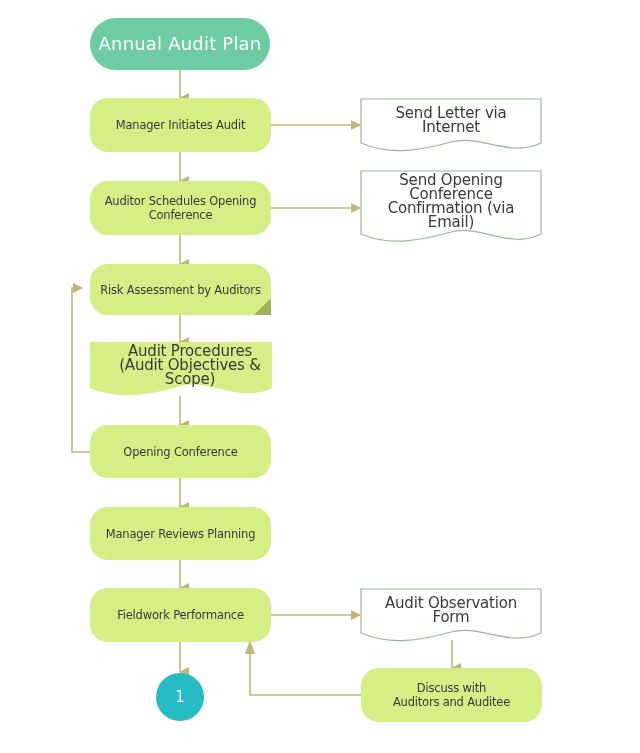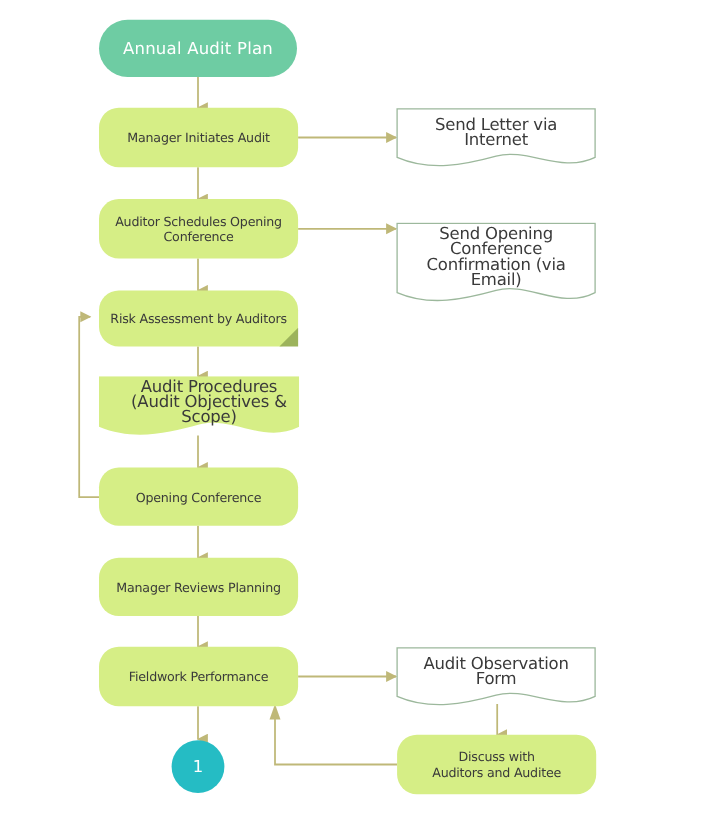--- a/index.html
+++ b/index.html
@@ -35,21 +35,21 @@
     width: 100%;
     padding: 0 6px;
     box-sizing: border-box;
     white-space: pre-line;
   }
   
   .terminator {
     background: #6ECCA3;
     border-radius: 26px;
     color: #ffffff;
-    font-size: 15px;
+    font-size: 18px;
     letter-spacing: 0.2px;
   }
   
   .process {
     background: #D6EE86;
     border-radius: 18px;
   }
   
   .corner-tri {
     position: absolute;
@@ -171,21 +171,21 @@
     <div class="doctext" style="height:44px;">
       <span>Send Letter via Internet</span>
     </div>
   </div>
 
   <div class="node process" style="left:90px; top:181px; width:181px; height:54px;align-items:center;">
     <span class="label">Auditor Schedules Opening
 Conference</span>
   </div>
 
-  <div class="docshape" style="left:360px; top:170px; width:182px; height:78px;margin-top:32px;">
+  <div class="docshape" style="left:360px; top:170px; width:182px; height:78px;">
     <svg width="182" height="78" viewBox="0 0 182 78">
       <path d="M1,1 L181,1 L181,64 C150,80 120,54 91,62 C62,70 31,77 1,64 Z" fill="#FFFFFF" stroke="#9CB89C" stroke-width="1.2"></path>
     </svg>
     <div class="doctext" style="height:62px;">
       <span>Send Opening
 Conference Confirmation (via
 Email)</span>
     </div>
   </div>
 

